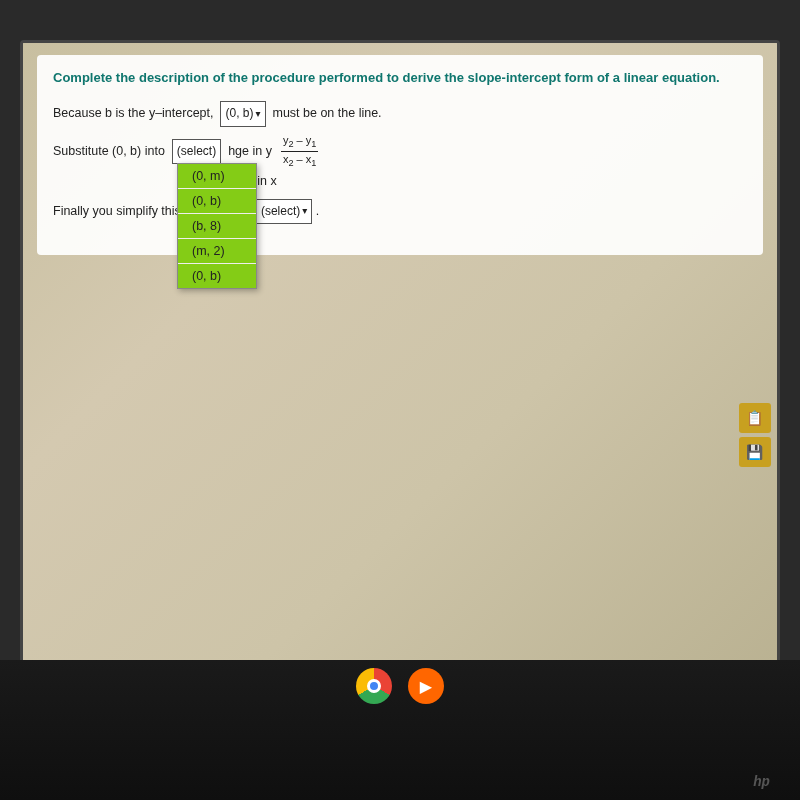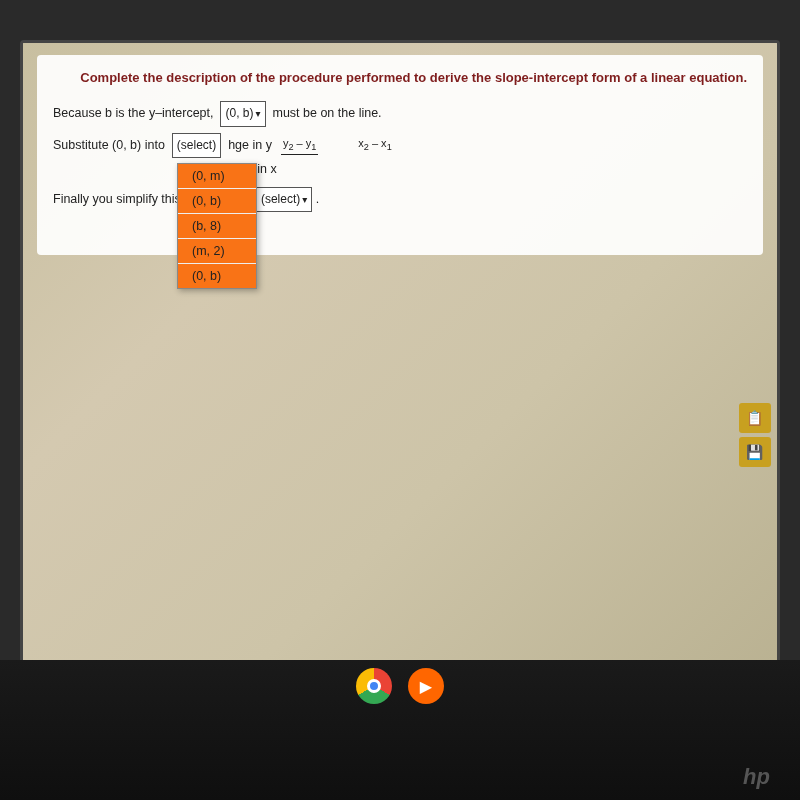--- a/index.html
+++ b/index.html
@@ -56,24 +56,23 @@
       margin: 12px 14px;
       padding: 14px 16px;
       border-radius: 4px;
       position: relative;
       min-height: 200px;
     }
 
     .question-title {
       font-size: 13px;
       font-weight: bold;
-      color: #7f1d1d;
+      color: #0f766e;
       line-height: 1.4;
       margin-bottom: 14px;
-      text-align: right;
     }
 
     .question-body {
       font-size: 12.5px;
       color: #222;
       line-height: 1.8;
     }
 
     .question-body p {
       margin-bottom: 6px;
@@ -99,44 +98,43 @@
       cursor: pointer;
     }
 
     .arrow-down {
       font-size: 10px;
       margin-left: 2px;
     }
 
     .fraction {
       display: inline-flex;
-      flex-direction: row;
+      flex-direction: column;
       align-items: center;
       vertical-align: middle;
       margin: 0 2px;
       font-size: 11px;
-      gap: 38px;
     }
 
     .fraction .numerator {
       border-bottom: 1px solid #222;
       padding: 0 2px;
       line-height: 1.3;
     }
 
     .fraction .denominator {
       padding: 0 2px;
       line-height: 1.3;
       text-align: center;
     }
 
     
     .dropdown-popup {
       position: absolute;
-      background: #f97316;
+      background: #84cc16;
       border: 1px solid #888;
       z-index: 100;
       left: 140px;
       top: 108px;
       min-width: 80px;
       box-shadow: 2px 2px 6px rgba(0,0,0,0.3);
     }
 
     .dropdown-item {
       padding: 5px 14px;
@@ -296,23 +294,24 @@
       color: white;
       font-size: 16px;
       cursor: pointer;
     }
 
     .hp-logo {
       position: absolute;
       bottom: 10px;
       right: 30px;
       color: #555;
-      font-size: 22px;
+      font-size: 14px;
       font-style: italic;
       font-weight: bold;
+      font-family: Liberation Mono, monospace;
     }
     
     .check-icon {
       font-size: 12px;
     }
   </style>
 </head>
 <body>
 
 <div class="screen-bezel">

